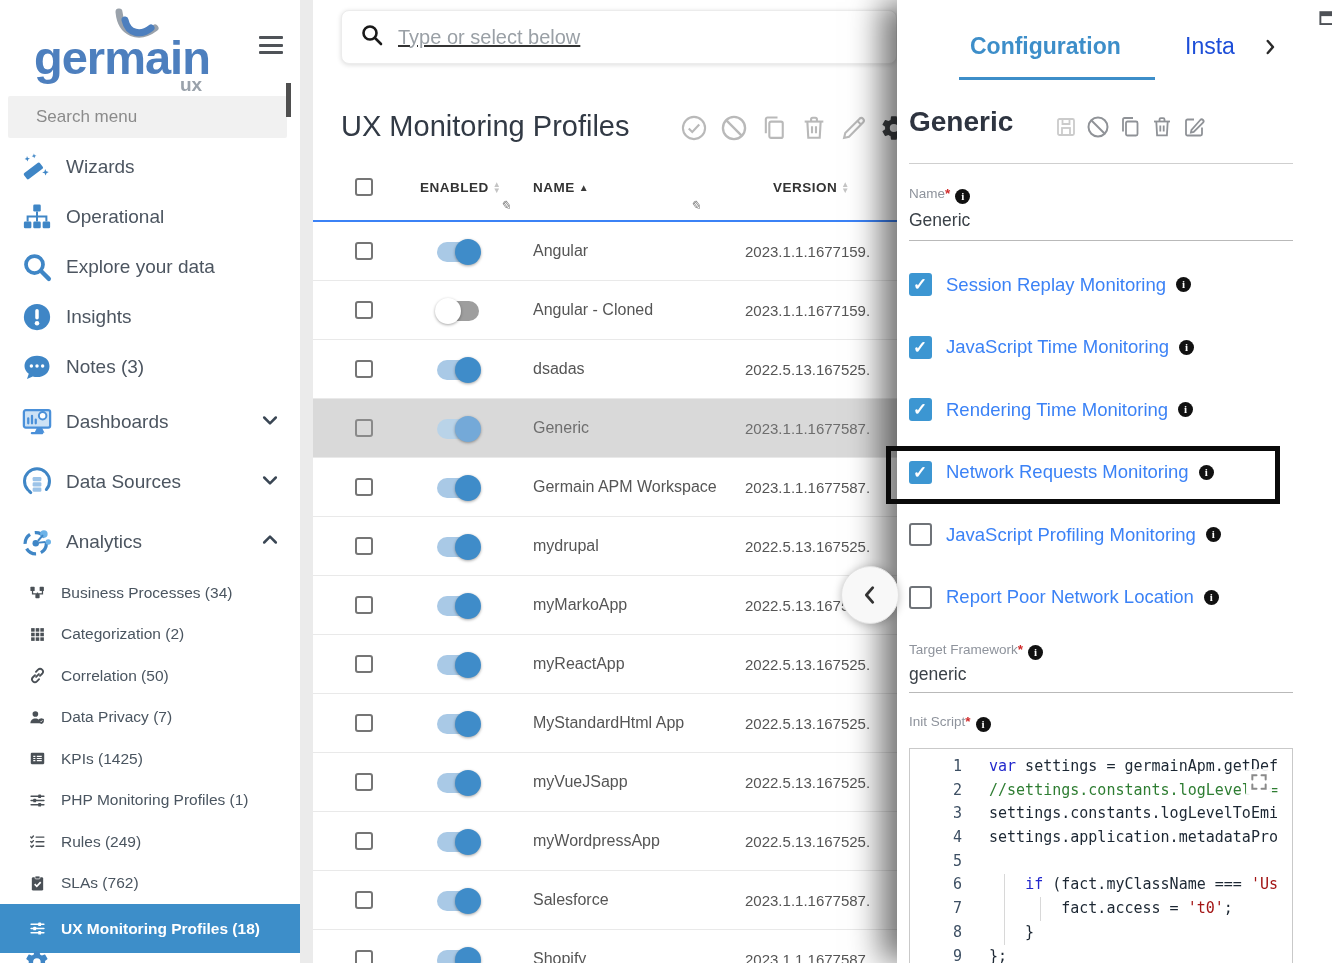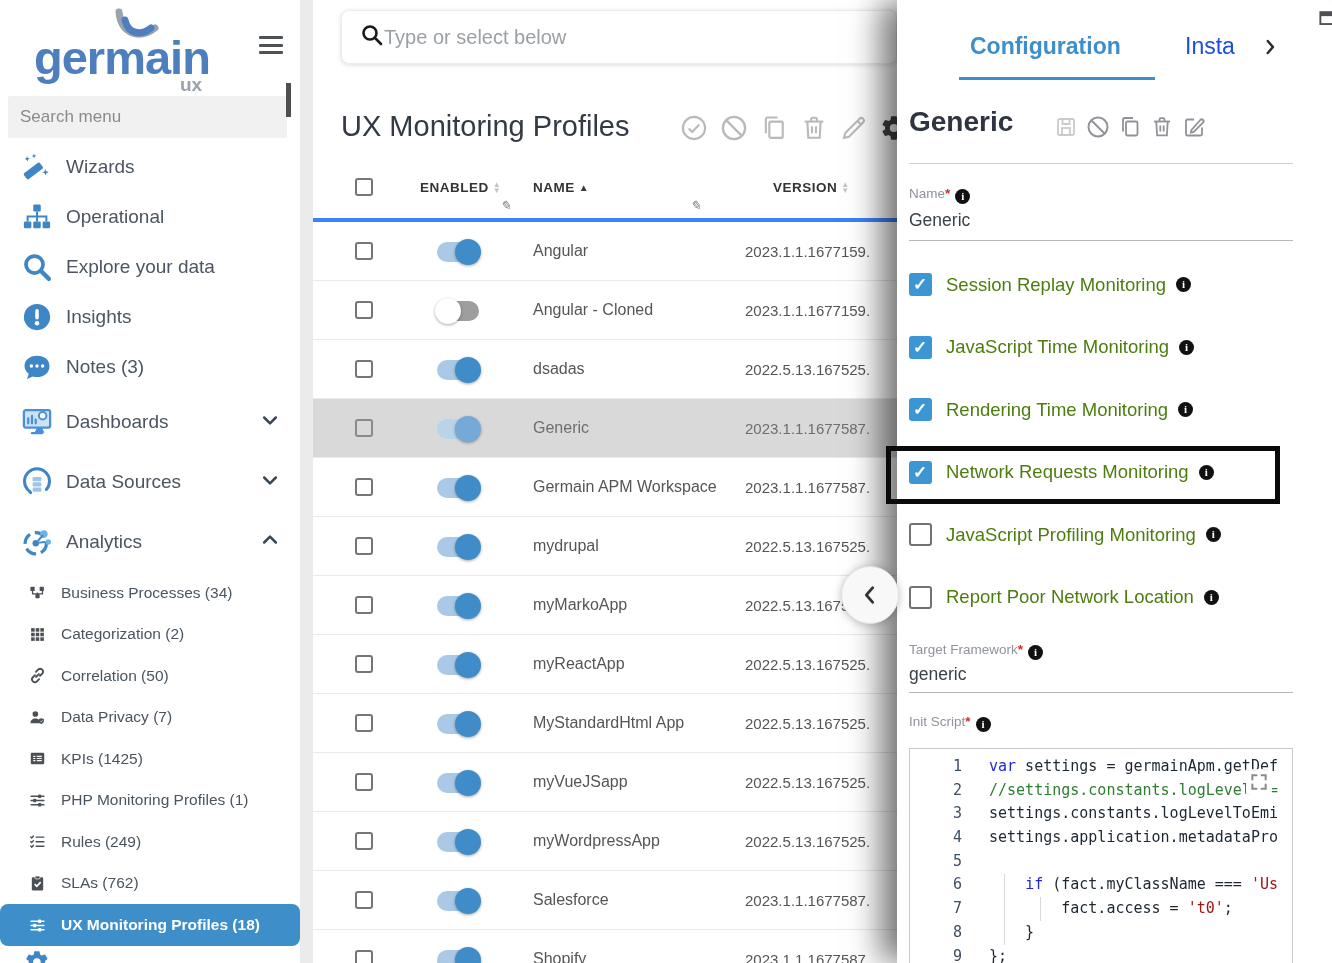--- a/index.html
+++ b/index.html
@@ -12,46 +12,46 @@
   .gutter { position:absolute; left:300px; top:0; width:13px; height:963px; background:#ebebeb; z-index:9; }
 
   .logo-wrap { position:absolute; left:30px; top:8px; width:200px; height:84px; }
   .logo-swoosh { position:absolute; left:75px; top:-2px; }
   .logo-text { position:absolute; left:4px; top:22px; font-size:47px; font-weight:bold; color:#4d7fbe; letter-spacing:-1px; }
   .logo-sub { position:absolute; left:150px; top:66px; font-size:19px; font-weight:bold; color:#9aa2ab; }
   .hamburger { position:absolute; left:259px; top:36px; width:24px; height:20px; cursor:pointer; }
   .hamburger span { display:block; height:3px; background:#4f5358; margin-bottom:4.5px; border-radius:1px; }
 
   .sb-search { position:absolute; left:8px; top:96px; width:279px; height:42px; background:#f1f1f1; border:none; border-radius:2px;
-    font-size:17px; color:#555; padding:0 12px; font-family:"Liberation Sans", sans-serif; }
+    font-size:17px; color:#555; padding:0 28px; font-family:"Liberation Sans", sans-serif; }
   .sb-search::placeholder { color:#8b8b8b; }
 
   .nav { position:absolute; left:0; top:142px; width:300px; }
   .nav-item { position:relative; height:50px; display:flex; align-items:center; padding-left:20px; cursor:pointer; color:#4c5560; }
   .nav-item.tall { height:60px; }
   .nav-item .nico { width:34px; height:34px; display:flex; align-items:center; justify-content:center; margin-right:12px; flex:0 0 34px; }
   .nav-item .nlabel { font-size:19px; }
   .nav-item .chev { position:absolute; right:20px; color:#3a4654; }
   .sub-item { position:relative; height:41.5px; display:flex; align-items:center; padding-left:27px; cursor:pointer; color:#4a5560; }
   .sub-item .sico { width:20px; height:20px; display:flex; align-items:center; justify-content:center; margin-right:14px; flex:0 0 20px; }
   .sub-item .slabel { font-size:15.5px; }
-  .sub-item.active { background:#3d8ec9; color:#fff; height:42px; font-weight:bold;border-radius:8px; }
+  .sub-item.active { background:#3d8ec9; color:#fff; height:49px; font-weight:bold; }
   .partial-gear { position:absolute; left:24px; top:949px; }
 
   
   .main { position:absolute; left:313px; top:0; width:584px; height:963px; background:#fff; overflow:hidden; }
   .searchbar { position:absolute; left:28px; top:10px; width:556px; height:54px; background:#fff; border:1px solid #ececec;
     border-radius:8px; box-shadow:0 1px 5px rgba(0,0,0,.14); display:flex; align-items:center; padding-left:18px; }
-  .searchbar input { border:none; outline:none; font-size:20px; color:#333; width:420px; font-family:"Liberation Sans", sans-serif; }
+  .searchbar input { border:none; outline:none; font-size:20px; color:#333; margin-left:14px; width:420px; font-family:"Liberation Sans", sans-serif;text-decoration:underline; }
   .searchbar input::placeholder { color:#9aa0a6; }
   .page-title { position:absolute; left:28px; top:110px; font-size:29px; color:#323a45; font-weight:400;text-align:right; }
   .toolbar { position:absolute; left:366px; top:113px; display:flex; gap:10px; }
   .toolbar .tico { width:30px; height:30px; display:flex; align-items:center; justify-content:center; cursor:pointer; }
 
-  .thead { position:absolute; left:0; top:168px; width:584px; height:54px; border-bottom:4px solid #3b82f6; }
+  .thead { position:absolute; left:0; top:168px; width:584px; height:54px; border-bottom:2px solid #3b82f6; }
   .th-check { position:absolute; left:42px; top:10px; }
   .th { position:absolute; top:12px; font-size:13.5px; font-weight:bold; color:#333; letter-spacing:.5px; display:flex; align-items:center; gap:4px; cursor:pointer; }
   .th.enabled { left:107px; } .th.name { left:220px; } .th.version { left:460px; }
   .sort2 { display:flex; flex-direction:column; font-size:8px; color:#c4c4c4; line-height:6px; }
   .sort1 { font-size:10px; color:#3a3a3a; line-height:10px; }
   .colfilter { position:absolute; top:30px; font-size:13px; color:#777; cursor:pointer; font-style:italic; }
   .colfilter.f1 { left:187px; } .colfilter.f2 { left:377px; }
 
   .rows { position:absolute; left:0; top:222px; width:584px; }
   .trow { position:relative; height:59px; border-bottom:1px solid #e9e9e9; background:#fff; }
@@ -95,21 +95,21 @@
   .fvalue { position:absolute; left:12px; font-size:17.5px; color:#3a4148; cursor:text; }
   .funderline { position:absolute; left:12px; width:384px; height:1px; background:#b9b9b9; }
   .info-i { display:inline-block; width:15px; height:15px; border-radius:50%; background:#111; color:#fff; font-size:11px; font-weight:bold;
     text-align:center; line-height:15px; margin-left:5px; vertical-align:-2px; cursor:pointer; font-family:"Liberation Serif", serif; }
 
   .chk-row { position:absolute; left:12px; display:flex; align-items:center; gap:14px; }
   .chk { width:23px; height:23px; border-radius:3px; flex:0 0 23px; cursor:pointer; position:relative; }
   .chk.checked { background:#3c96d2; }
   .chk.checked::after { content:"✓"; position:absolute; left:4px; top:1px; color:#fff; font-size:17px; font-weight:bold; }
   .chk.un { background:#fff; border:2.5px solid #6f7378; }
-  .chk-label { font-size:18.5px; color:#4d7c0f; white-space:nowrap; }
+  .chk-label { font-size:18.5px; color:#3b82f6; white-space:nowrap; }
   .hl-box { position:absolute; left:-11px; top:446px; width:394px; height:58px; border:5px solid #0a0a0a; z-index:5; pointer-events:none; }
 
   
   .editor { position:absolute; left:12px; top:748px; width:384px; height:216px; border:1px solid #c9c9c9; border-bottom:none;
     background:#fff; font-family:"DejaVu Sans Mono", monospace; font-size:15px; overflow:hidden; cursor:text; }
   .cm-line { display:flex; height:23.7px; line-height:23.7px; white-space:pre; }
   .cm-gut { width:64px; flex:0 0 64px; text-align:right; padding-right:12px; color:#3d4f63; }
   .cm-code { padding-left:15px; white-space:pre; }
   .kw { color:#2228cc; } .cm { color:#2e7d32; } .str { color:#a31515; } .pl { color:#1c2733; }
   .cm-pad { height:6px; }

